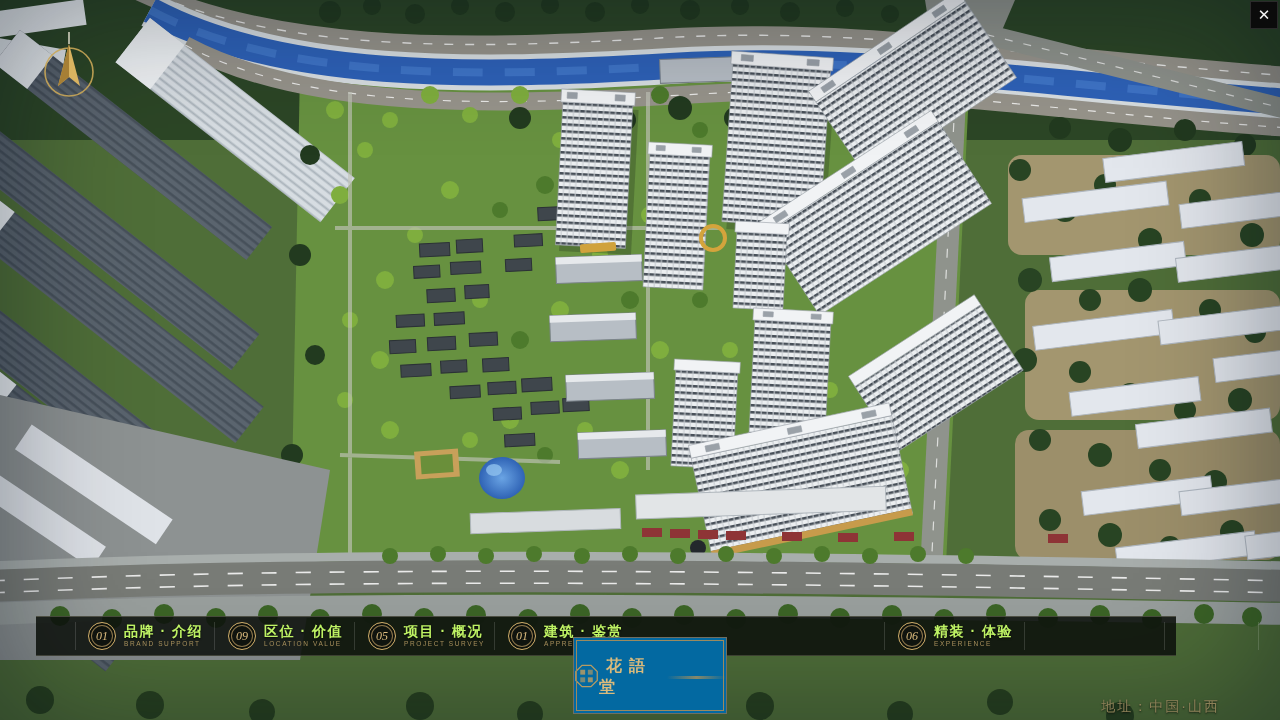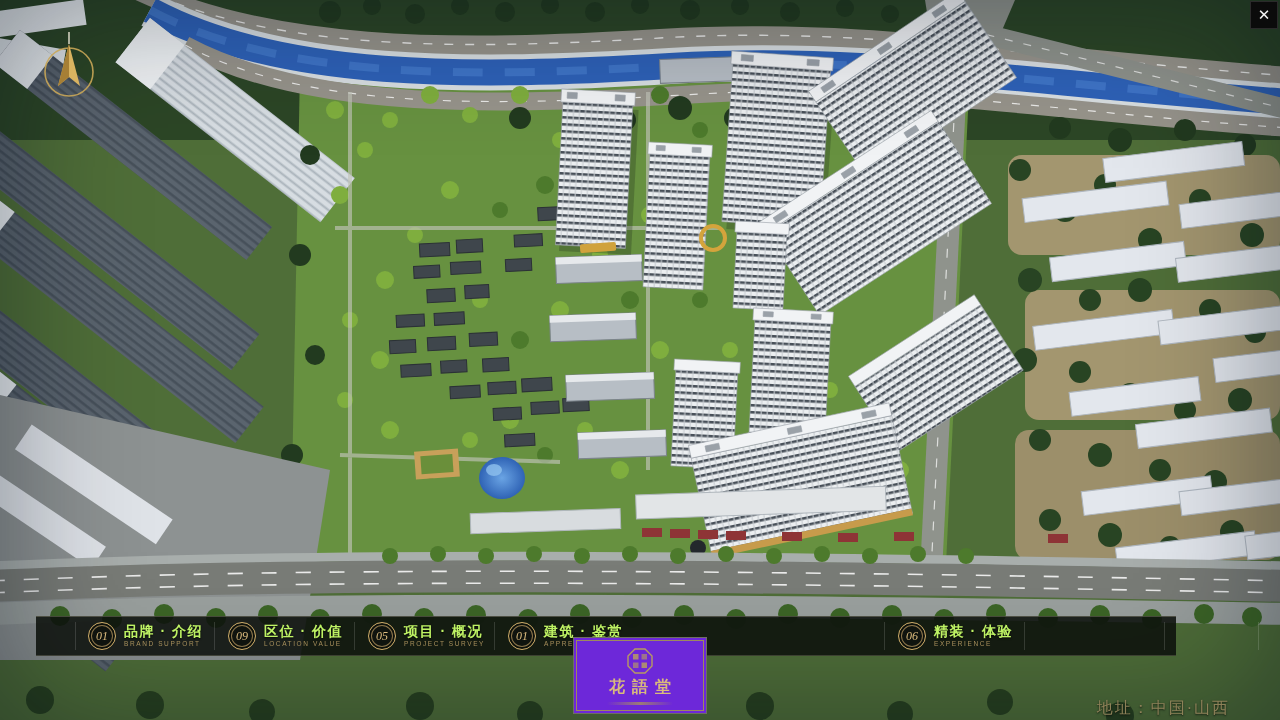--- a/index.html
+++ b/index.html
@@ -24,30 +24,30 @@
   .badge{width:26px;height:26px;border-radius:50%;flex:0 0 26px;
          border:1px solid #cfae6a;background:#10140f;position:relative;
          display:flex;align-items:center;justify-content:center;
          box-shadow:inset 0 0 0 2px #0c100b, inset 0 0 0 3px #8a744a;}
   .badge span{color:#dcbc7e;font:italic 12px "Liberation Serif","DejaVu Serif",serif;}
   .nav-text{display:flex;flex-direction:column;line-height:1;}
   .zh{color:#bef264;font-size:14px;font-weight:bold;letter-spacing:1.5px;white-space:nowrap;
       text-shadow:0 1px 2px rgba(0,0,0,.8);}
   .en{color:#a8905c;font-size:6.5px;letter-spacing:1.6px;margin-top:3px;white-space:nowrap;}
   
-  #logo-panel{position:absolute;left:573px;top:637px;width:134px;height:77px;
-              background:#6d28d9;border:1px solid #6f6f62;box-sizing:border-box;
-              display:flex;flex-direction:column;align-items:center;justify-content:center;}
+  #logo-panel{position:absolute;left:573px;top:637px;width:154px;height:77px;
+              background:#0369a1;border:1px solid #6f6f62;box-sizing:border-box;
+              display:flex;flex-direction:row;align-items:center;justify-content:center;}
   #logo-inner{position:absolute;inset:2px;border:1px solid #9c8a5e;pointer-events:none;}
   #logo-title{color:#d9ba7c;font:bold 16px "Liberation Serif","DejaVu Serif",serif;
               letter-spacing:7px;margin-top:2px;text-indent:7px;}
   #logo-subline{width:66px;height:3px;margin-top:4px;border-radius:2px;
                 background:linear-gradient(90deg,rgba(168,144,92,0),rgba(168,144,92,.8),rgba(168,144,92,0));}
   
-  #address{position:absolute;right:50px;top:698px;color:#8d8158;font-size:16px;
+  #address{position:absolute;right:60px;top:698px;color:#8d8158;font-size:14px;
            letter-spacing:2px;text-shadow:0 1px 2px rgba(0,0,0,.7);}
 </style>
 </head>
 <body>
 
 <div id="stage">
 
   <svg id="scene" width="1280" height="720" viewBox="0 0 1280 720">
     <defs>
       <pattern id="win" width="6" height="7" patternUnits="userSpaceOnUse">

